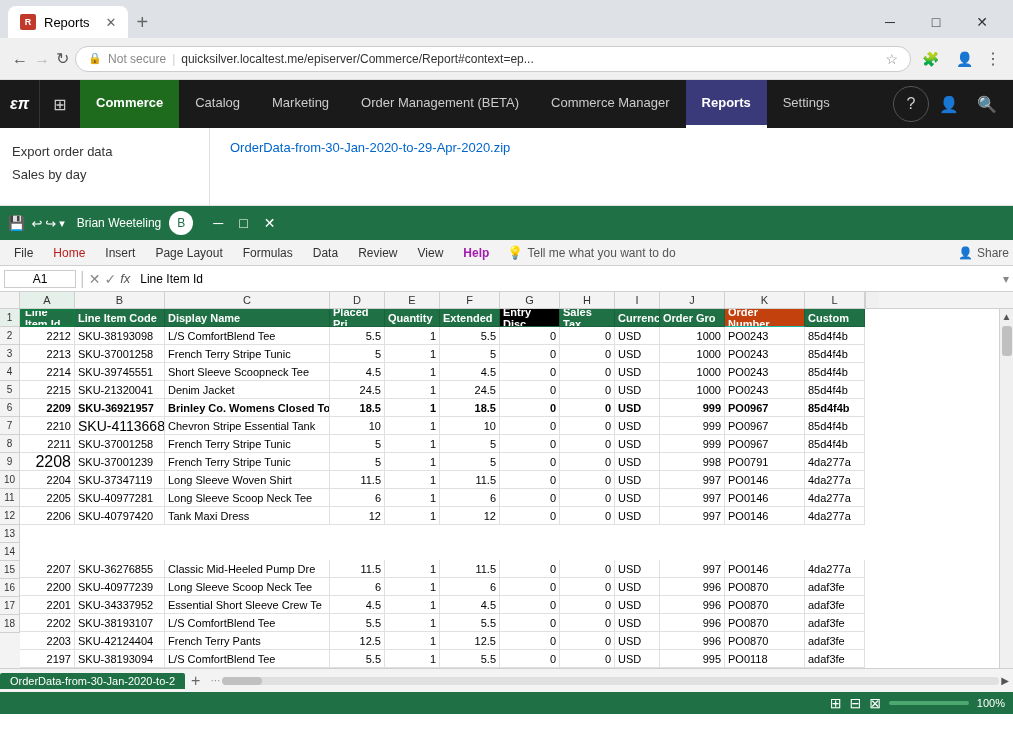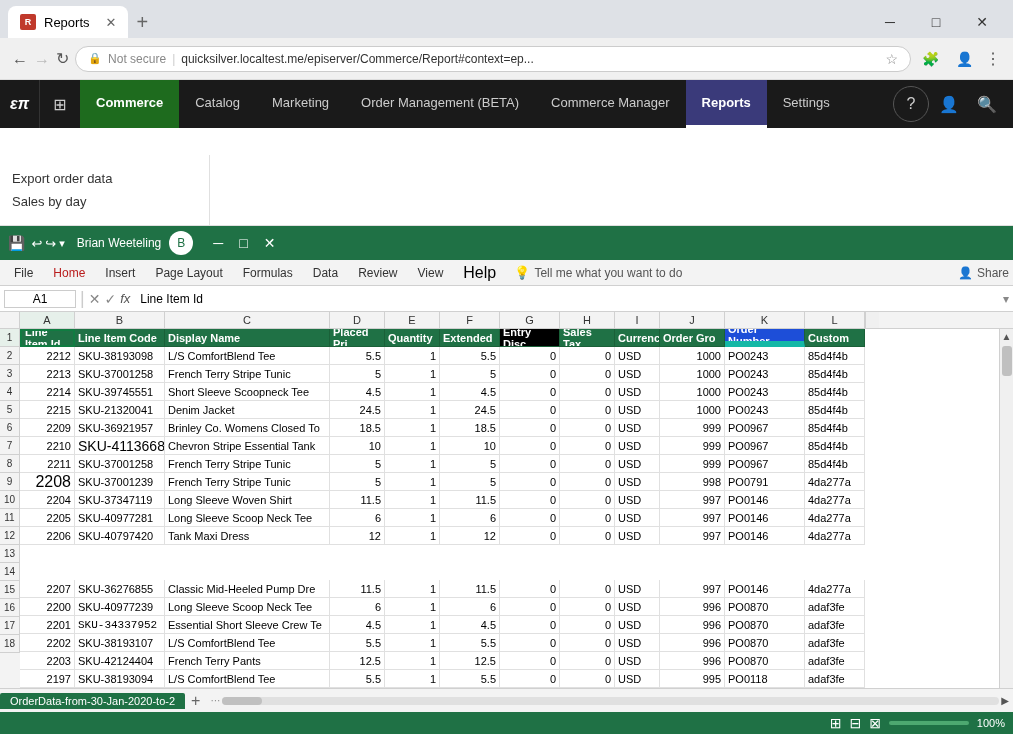--- a/index.html
+++ b/index.html
@@ -55,24 +55,27 @@
     <div style="display:flex;align-items:center;padding:0 16px;color:#fff;cursor:pointer;font-size:13px;font-weight:600;height:100%;border-bottom:3px solid #fff;background:#3a3a7a;">Reports</div>
     <div style="display:flex;align-items:center;padding:0 16px;color:#ccc;cursor:pointer;font-size:13px;height:100%;border-bottom:3px solid transparent;">Settings</div>
   </div>
   <div style="display:flex;align-items:center;gap:2px;padding-right:8px;">
     <div style="width:36px;height:36px;display:flex;align-items:center;justify-content:center;color:#ccc;cursor:pointer;font-size:16px;border-radius:50%;border:1px solid #555;">?</div>
     <div style="width:36px;height:36px;display:flex;align-items:center;justify-content:center;color:#ccc;cursor:pointer;font-size:16px;border-radius:50%;">👤</div>
     <div style="width:36px;height:36px;display:flex;align-items:center;justify-content:center;color:#ccc;cursor:pointer;font-size:16px;border-radius:50%;">🔍</div>
   </div>
 </div>
 
-<div style="display:flex;height:98px;background:#fff;border-bottom:1px solid #e0e0e0;align-items:flex-end;">
+<div style="display:flex;height:78px;background:#fff;border-bottom:1px solid #e0e0e0;">
   <div style="width:210px;border-right:1px solid #e0e0e0;padding:12px;">
     <div style="font-size:13px;color:#333;padding:4px 0;cursor:pointer;">Export order data</div>
     <div style="font-size:13px;color:#333;padding:4px 0;cursor:pointer;">Sales by day</div>
+  </div>
+  <div style="flex:1;padding:12px 20px;">
+    <a href="#" style="color:#0066cc;font-size:13px;text-decoration:none;">OrderData-from-30-Jan-2020-to-29-Apr-2020.zip</a>
   </div>
 </div>
 
 <div style="background:#fff;width:100%;">
 
   <div style="background:#1f7145;display:flex;align-items:center;padding:4px 8px;height:34px;">
     <div style="color:#fff;font-size:14px;margin-right:6px;">💾</div>
     <div style="color:#fff;font-size:13px;margin-right:3px;">↩</div>
     <div style="color:#fff;font-size:13px;margin-right:3px;">↪</div>
     <div style="color:#fff;font-size:11px;margin-right:12px;">▾</div>
@@ -85,21 +88,21 @@
 
   <div style="background:#f3f3f3;display:flex;align-items:center;padding:2px 4px;border-bottom:1px solid #d0d0d0;height:26px;">
     <div style="padding:3px 10px;font-size:12px;color:#333;cursor:pointer;">File</div>
     <div style="padding:3px 10px;font-size:12px;color:#b91c1c;cursor:pointer;">Home</div>
     <div style="padding:3px 10px;font-size:12px;color:#333;cursor:pointer;">Insert</div>
     <div style="padding:3px 10px;font-size:12px;color:#333;cursor:pointer;">Page Layout</div>
     <div style="padding:3px 10px;font-size:12px;color:#333;cursor:pointer;">Formulas</div>
     <div style="padding:3px 10px;font-size:12px;color:#333;cursor:pointer;">Data</div>
     <div style="padding:3px 10px;font-size:12px;color:#333;cursor:pointer;">Review</div>
     <div style="padding:3px 10px;font-size:12px;color:#333;cursor:pointer;">View</div>
-    <div style="padding:3px 10px;font-size:16px;color:#000000;cursor:pointer;">Help</div>
+    <div style="padding:3px 10px;font-size:12px;color:#a21caf;cursor:pointer;font-weight:bold;">Help</div>
     <div style="margin-left:8px;font-size:13px;color:#555;">💡</div>
     <div style="font-size:12px;color:#555;cursor:pointer;margin-left:4px;">Tell me what you want to do</div>
     <div style="margin-left:auto;font-size:12px;color:#555;cursor:pointer;display:flex;align-items:center;gap:4px;">
         <span>👤</span>
         <span>Share</span>
       </div>
   </div>
 
   <div style="display:flex;align-items:center;border-bottom:1px solid #d0d0d0;padding:2px 4px;gap:4px;background:#fff;height:26px;">
     <input value="A1" style="width: 72px; border: 1px solid rgb(204, 204, 204); padding: 1px 4px; font-size: 12px; text-align: center;">
@@ -159,21 +162,21 @@
           <div style="width:55px;min-width:55px;height:18px;border-right:1px solid #1a6038;border-bottom:1px solid #1a6038;font-size:11px;padding:1px 3px;background:#1f7145;color:#fff;font-weight:600;display:flex;align-items:center;overflow:hidden;border:2px solid #107c41;">Line Item Id</div>
           <div style="width:90px;min-width:90px;height:18px;border-right:1px solid #1a6038;border-bottom:1px solid #1a6038;font-size:11px;padding:1px 3px;background:#1f7145;color:#fff;font-weight:600;display:flex;align-items:center;overflow:hidden;">Line Item Code</div>
           <div style="width:165px;min-width:165px;height:18px;border-right:1px solid #1a6038;border-bottom:1px solid #1a6038;font-size:11px;padding:1px 3px;background:#1f7145;color:#fff;font-weight:600;display:flex;align-items:center;overflow:hidden;">Display Name</div>
           <div style="width:55px;min-width:55px;height:18px;border-right:1px solid #1a6038;border-bottom:1px solid #1a6038;font-size:11px;padding:1px 3px;background:#1f7145;color:#fff;font-weight:600;display:flex;align-items:center;overflow:hidden;">Placed Pri</div>
           <div style="width:55px;min-width:55px;height:18px;border-right:1px solid #1a6038;border-bottom:1px solid #1a6038;font-size:11px;padding:1px 3px;background:#1f7145;color:#fff;font-weight:600;display:flex;align-items:center;overflow:hidden;">Quantity</div>
           <div style="width:60px;min-width:60px;height:18px;border-right:1px solid #1a6038;border-bottom:1px solid #1a6038;font-size:11px;padding:1px 3px;background:#1f7145;color:#fff;font-weight:600;display:flex;align-items:center;overflow:hidden;">Extended</div>
           <div style="width:60px;min-width:60px;height:18px;border-right:1px solid #1a6038;border-bottom:1px solid #1a6038;font-size:11px;padding:1px 3px;background:#000000;color:#fff;font-weight:600;display:flex;align-items:center;overflow:hidden;">Entry Disc</div>
           <div style="width:55px;min-width:55px;height:18px;border-right:1px solid #1a6038;border-bottom:1px solid #1a6038;font-size:11px;padding:1px 3px;background:#1f7145;color:#fff;font-weight:600;display:flex;align-items:center;overflow:hidden;">Sales Tax</div>
           <div style="width:45px;min-width:45px;height:18px;border-right:1px solid #1a6038;border-bottom:1px solid #1a6038;font-size:11px;padding:1px 3px;background:#1f7145;color:#fff;font-weight:600;display:flex;align-items:center;overflow:hidden;">Currency</div>
           <div style="width:65px;min-width:65px;height:18px;border-right:1px solid #1a6038;border-bottom:1px solid #1a6038;font-size:11px;padding:1px 3px;background:#1f7145;color:#fff;font-weight:600;display:flex;align-items:center;overflow:hidden;">Order Gro</div>
-          <div style="width:80px;min-width:80px;height:18px;border-right:1px solid #1a6038;border-bottom:6px solid #14b8a6;font-size:11px;padding:1px 3px;background:#1d4ed8;color:#fff;font-weight:600;display:flex;align-items:center;overflow:hidden;">Order Number</div>
+          <div style="width:80px;min-width:80px;height:18px;border-right:1px solid #1a6038;border-bottom:1px solid #14b8a6;font-size:11px;padding:1px 3px;background:#c2410c;color:#fff;font-weight:600;display:flex;align-items:center;overflow:hidden;">Order Number</div>
           <div style="width:60px;min-width:60px;height:18px;border-right:1px solid #1a6038;border-bottom:1px solid #1a6038;font-size:11px;padding:1px 3px;background:#1f7145;color:#fff;font-weight:600;display:flex;align-items:center;overflow:hidden;">Custom</div>
         </div>
 
         <div id="data-rows">
             <div style="display: flex;">
               <div style="width: 55px; min-width: 55px; height: 18px; border-right: 1px solid rgb(224, 224, 224); border-bottom: 1px solid rgb(224, 224, 224); font-size: 11px; padding: 1px 3px; display: flex; align-items: center; overflow: hidden; white-space: nowrap; justify-content: flex-end;">2212</div>
               <div style="width: 90px; min-width: 90px; height: 18px; border-right: 1px solid rgb(224, 224, 224); border-bottom: 1px solid rgb(224, 224, 224); font-size: 11px; padding: 1px 3px; display: flex; align-items: center; overflow: hidden; white-space: nowrap;">SKU-38193098</div>
               <div style="width: 165px; min-width: 165px; height: 18px; border-right: 1px solid rgb(224, 224, 224); border-bottom: 1px solid rgb(224, 224, 224); font-size: 11px; padding: 1px 3px; display: flex; align-items: center; overflow: hidden; white-space: nowrap;">L/S ComfortBlend Tee</div>
               <div style="width: 55px; min-width: 55px; height: 18px; border-right: 1px solid rgb(224, 224, 224); border-bottom: 1px solid rgb(224, 224, 224); font-size: 11px; padding: 1px 3px; display: flex; align-items: center; overflow: hidden; white-space: nowrap; justify-content: flex-end;">5.5</div>
               <div style="width: 55px; min-width: 55px; height: 18px; border-right: 1px solid rgb(224, 224, 224); border-bottom: 1px solid rgb(224, 224, 224); font-size: 11px; padding: 1px 3px; display: flex; align-items: center; overflow: hidden; white-space: nowrap; justify-content: flex-end;">1</div>
@@ -220,21 +223,21 @@
               <div style="width: 55px; min-width: 55px; height: 18px; border-right: 1px solid rgb(224, 224, 224); border-bottom: 1px solid rgb(224, 224, 224); font-size: 11px; padding: 1px 3px; display: flex; align-items: center; overflow: hidden; white-space: nowrap; justify-content: flex-end;">24.5</div>
               <div style="width: 55px; min-width: 55px; height: 18px; border-right: 1px solid rgb(224, 224, 224); border-bottom: 1px solid rgb(224, 224, 224); font-size: 11px; padding: 1px 3px; display: flex; align-items: center; overflow: hidden; white-space: nowrap; justify-content: flex-end;">1</div>
               <div style="width: 60px; min-width: 60px; height: 18px; border-right: 1px solid rgb(224, 224, 224); border-bottom: 1px solid rgb(224, 224, 224); font-size: 11px; padding: 1px 3px; display: flex; align-items: center; overflow: hidden; white-space: nowrap; justify-content: flex-end;">24.5</div>
               <div style="width: 60px; min-width: 60px; height: 18px; border-right: 1px solid rgb(224, 224, 224); border-bottom: 1px solid rgb(224, 224, 224); font-size: 11px; padding: 1px 3px; display: flex; align-items: center; overflow: hidden; white-space: nowrap; justify-content: flex-end;">0</div>
               <div style="width: 55px; min-width: 55px; height: 18px; border-right: 1px solid rgb(224, 224, 224); border-bottom: 1px solid rgb(224, 224, 224); font-size: 11px; padding: 1px 3px; display: flex; align-items: center; overflow: hidden; white-space: nowrap; justify-content: flex-end;">0</div>
               <div style="width: 45px; min-width: 45px; height: 18px; border-right: 1px solid rgb(224, 224, 224); border-bottom: 1px solid rgb(224, 224, 224); font-size: 11px; padding: 1px 3px; display: flex; align-items: center; overflow: hidden; white-space: nowrap;">USD</div>
               <div style="width: 65px; min-width: 65px; height: 18px; border-right: 1px solid rgb(224, 224, 224); border-bottom: 1px solid rgb(224, 224, 224); font-size: 11px; padding: 1px 3px; display: flex; align-items: center; overflow: hidden; white-space: nowrap; justify-content: flex-end;">1000</div>
               <div style="width: 80px; min-width: 80px; height: 18px; border-right: 1px solid rgb(224, 224, 224); border-bottom: 1px solid rgb(224, 224, 224); font-size: 11px; padding: 1px 3px; display: flex; align-items: center; overflow: hidden; white-space: nowrap;">PO0243</div>
               <div style="width: 60px; min-width: 60px; height: 18px; border-right: 1px solid rgb(224, 224, 224); border-bottom: 1px solid rgb(224, 224, 224); font-size: 11px; padding: 1px 3px; display: flex; align-items: center; overflow: hidden; white-space: nowrap;">85d4f4b</div>
             </div>
-            <div style="display: flex;">
+            <div style="display: flex; font-weight: bold;">
               <div style="width: 55px; min-width: 55px; height: 18px; border-right: 1px solid rgb(224, 224, 224); border-bottom: 1px solid rgb(224, 224, 224); font-size: 11px; padding: 1px 3px; display: flex; align-items: center; overflow: hidden; white-space: nowrap; justify-content: flex-end;">2209</div>
               <div style="width: 90px; min-width: 90px; height: 18px; border-right: 1px solid rgb(224, 224, 224); border-bottom: 1px solid rgb(224, 224, 224); font-size: 11px; padding: 1px 3px; display: flex; align-items: center; overflow: hidden; white-space: nowrap;">SKU-36921957</div>
               <div style="width: 165px; min-width: 165px; height: 18px; border-right: 1px solid rgb(224, 224, 224); border-bottom: 1px solid rgb(224, 224, 224); font-size: 11px; padding: 1px 3px; display: flex; align-items: center; overflow: hidden; white-space: nowrap;">Brinley Co. Womens Closed To</div>
               <div style="width: 55px; min-width: 55px; height: 18px; border-right: 1px solid rgb(224, 224, 224); border-bottom: 1px solid rgb(224, 224, 224); font-size: 11px; padding: 1px 3px; display: flex; align-items: center; overflow: hidden; white-space: nowrap; justify-content: flex-end;">18.5</div>
               <div style="width: 55px; min-width: 55px; height: 18px; border-right: 1px solid rgb(224, 224, 224); border-bottom: 1px solid rgb(224, 224, 224); font-size: 11px; padding: 1px 3px; display: flex; align-items: center; overflow: hidden; white-space: nowrap; justify-content: flex-end;">1</div>
               <div style="width: 60px; min-width: 60px; height: 18px; border-right: 1px solid rgb(224, 224, 224); border-bottom: 1px solid rgb(224, 224, 224); font-size: 11px; padding: 1px 3px; display: flex; align-items: center; overflow: hidden; white-space: nowrap; justify-content: flex-end;">18.5</div>
               <div style="width: 60px; min-width: 60px; height: 18px; border-right: 1px solid rgb(224, 224, 224); border-bottom: 1px solid rgb(224, 224, 224); font-size: 11px; padding: 1px 3px; display: flex; align-items: center; overflow: hidden; white-space: nowrap; justify-content: flex-end;">0</div>
               <div style="width: 55px; min-width: 55px; height: 18px; border-right: 1px solid rgb(224, 224, 224); border-bottom: 1px solid rgb(224, 224, 224); font-size: 11px; padding: 1px 3px; display: flex; align-items: center; overflow: hidden; white-space: nowrap; justify-content: flex-end;">0</div>
               <div style="width: 45px; min-width: 45px; height: 18px; border-right: 1px solid rgb(224, 224, 224); border-bottom: 1px solid rgb(224, 224, 224); font-size: 11px; padding: 1px 3px; display: flex; align-items: center; overflow: hidden; white-space: nowrap;">USD</div>
               <div style="width: 65px; min-width: 65px; height: 18px; border-right: 1px solid rgb(224, 224, 224); border-bottom: 1px solid rgb(224, 224, 224); font-size: 11px; padding: 1px 3px; display: flex; align-items: center; overflow: hidden; white-space: nowrap; justify-content: flex-end;">999</div>
@@ -348,21 +351,21 @@
               <div style="width: 60px; min-width: 60px; height: 18px; border-right: 1px solid rgb(224, 224, 224); border-bottom: 1px solid rgb(224, 224, 224); font-size: 11px; padding: 1px 3px; display: flex; align-items: center; overflow: hidden; white-space: nowrap; justify-content: flex-end;">6</div>
               <div style="width: 60px; min-width: 60px; height: 18px; border-right: 1px solid rgb(224, 224, 224); border-bottom: 1px solid rgb(224, 224, 224); font-size: 11px; padding: 1px 3px; display: flex; align-items: center; overflow: hidden; white-space: nowrap; justify-content: flex-end;">0</div>
               <div style="width: 55px; min-width: 55px; height: 18px; border-right: 1px solid rgb(224, 224, 224); border-bottom: 1px solid rgb(224, 224, 224); font-size: 11px; padding: 1px 3px; display: flex; align-items: center; overflow: hidden; white-space: nowrap; justify-content: flex-end;">0</div>
               <div style="width: 45px; min-width: 45px; height: 18px; border-right: 1px solid rgb(224, 224, 224); border-bottom: 1px solid rgb(224, 224, 224); font-size: 11px; padding: 1px 3px; display: flex; align-items: center; overflow: hidden; white-space: nowrap;">USD</div>
               <div style="width: 65px; min-width: 65px; height: 18px; border-right: 1px solid rgb(224, 224, 224); border-bottom: 1px solid rgb(224, 224, 224); font-size: 11px; padding: 1px 3px; display: flex; align-items: center; overflow: hidden; white-space: nowrap; justify-content: flex-end;">996</div>
               <div style="width: 80px; min-width: 80px; height: 18px; border-right: 1px solid rgb(224, 224, 224); border-bottom: 1px solid rgb(224, 224, 224); font-size: 11px; padding: 1px 3px; display: flex; align-items: center; overflow: hidden; white-space: nowrap;">PO0870</div>
               <div style="width: 60px; min-width: 60px; height: 18px; border-right: 1px solid rgb(224, 224, 224); border-bottom: 1px solid rgb(224, 224, 224); font-size: 11px; padding: 1px 3px; display: flex; align-items: center; overflow: hidden; white-space: nowrap;">adaf3fe</div>
             </div>
             <div style="display: flex;">
               <div style="width: 55px; min-width: 55px; height: 18px; border-right: 1px solid rgb(224, 224, 224); border-bottom: 1px solid rgb(224, 224, 224); font-size: 11px; padding: 1px 3px; display: flex; align-items: center; overflow: hidden; white-space: nowrap; justify-content: flex-end;">2201</div>
-              <div style="width: 90px; min-width: 90px; height: 18px; border-right: 1px solid rgb(224, 224, 224); border-bottom: 1px solid rgb(224, 224, 224); font-size: 11px; padding: 1px 3px; display: flex; align-items: center; overflow: hidden; white-space: nowrap; font-family: Liberation Mono, monospace;">SKU-34337952</div>
+              <div style="width: 90px; min-width: 90px; height: 18px; border-right: 1px solid rgb(224, 224, 224); border-bottom: 1px solid rgb(224, 224, 224); font-size: 11px; padding: 1px 3px; display: flex; align-items: center; overflow: hidden; white-space: nowrap;">SKU-34337952</div>
               <div style="width: 165px; min-width: 165px; height: 18px; border-right: 1px solid rgb(224, 224, 224); border-bottom: 1px solid rgb(224, 224, 224); font-size: 11px; padding: 1px 3px; display: flex; align-items: center; overflow: hidden; white-space: nowrap;">Essential Short Sleeve Crew Te</div>
               <div style="width: 55px; min-width: 55px; height: 18px; border-right: 1px solid rgb(224, 224, 224); border-bottom: 1px solid rgb(224, 224, 224); font-size: 11px; padding: 1px 3px; display: flex; align-items: center; overflow: hidden; white-space: nowrap; justify-content: flex-end;">4.5</div>
               <div style="width: 55px; min-width: 55px; height: 18px; border-right: 1px solid rgb(224, 224, 224); border-bottom: 1px solid rgb(224, 224, 224); font-size: 11px; padding: 1px 3px; display: flex; align-items: center; overflow: hidden; white-space: nowrap; justify-content: flex-end;">1</div>
               <div style="width: 60px; min-width: 60px; height: 18px; border-right: 1px solid rgb(224, 224, 224); border-bottom: 1px solid rgb(224, 224, 224); font-size: 11px; padding: 1px 3px; display: flex; align-items: center; overflow: hidden; white-space: nowrap; justify-content: flex-end;">4.5</div>
               <div style="width: 60px; min-width: 60px; height: 18px; border-right: 1px solid rgb(224, 224, 224); border-bottom: 1px solid rgb(224, 224, 224); font-size: 11px; padding: 1px 3px; display: flex; align-items: center; overflow: hidden; white-space: nowrap; justify-content: flex-end;">0</div>
               <div style="width: 55px; min-width: 55px; height: 18px; border-right: 1px solid rgb(224, 224, 224); border-bottom: 1px solid rgb(224, 224, 224); font-size: 11px; padding: 1px 3px; display: flex; align-items: center; overflow: hidden; white-space: nowrap; justify-content: flex-end;">0</div>
               <div style="width: 45px; min-width: 45px; height: 18px; border-right: 1px solid rgb(224, 224, 224); border-bottom: 1px solid rgb(224, 224, 224); font-size: 11px; padding: 1px 3px; display: flex; align-items: center; overflow: hidden; white-space: nowrap;">USD</div>
               <div style="width: 65px; min-width: 65px; height: 18px; border-right: 1px solid rgb(224, 224, 224); border-bottom: 1px solid rgb(224, 224, 224); font-size: 11px; padding: 1px 3px; display: flex; align-items: center; overflow: hidden; white-space: nowrap; justify-content: flex-end;">996</div>
               <div style="width: 80px; min-width: 80px; height: 18px; border-right: 1px solid rgb(224, 224, 224); border-bottom: 1px solid rgb(224, 224, 224); font-size: 11px; padding: 1px 3px; display: flex; align-items: center; overflow: hidden; white-space: nowrap;">PO0870</div>
               <div style="width: 60px; min-width: 60px; height: 18px; border-right: 1px solid rgb(224, 224, 224); border-bottom: 1px solid rgb(224, 224, 224); font-size: 11px; padding: 1px 3px; display: flex; align-items: center; overflow: hidden; white-space: nowrap;">adaf3fe</div>

